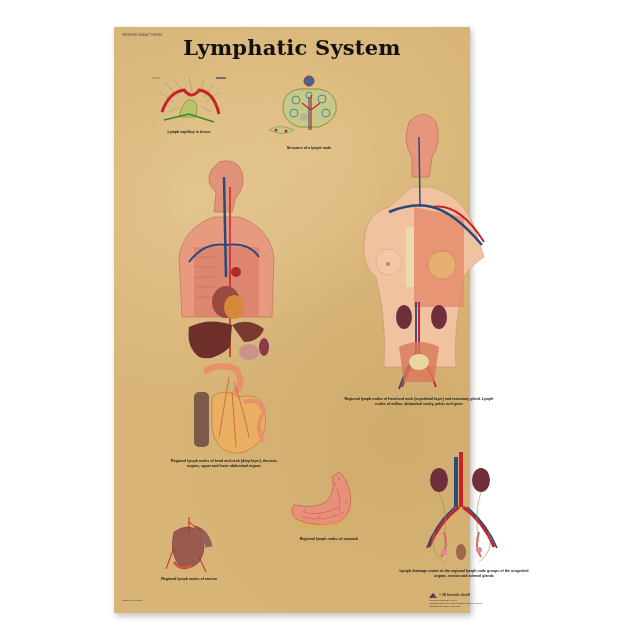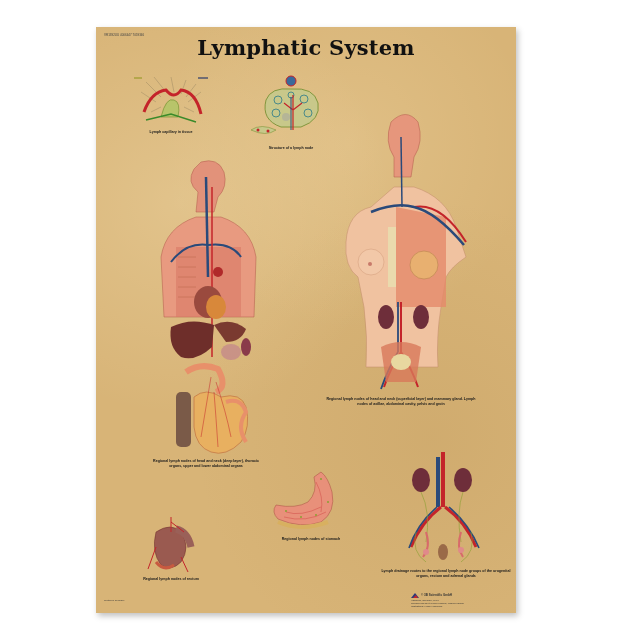--- a/index.html
+++ b/index.html
@@ -1,18 +1,18 @@
 <!DOCTYPE html>
 <html><head>
 <meta charset="utf-8">
 <style>
   html, body { margin:0; padding:0; background:#ffffff; }
   body { width:640px; height:640px; position:relative; overflow:hidden; font-family:"Liberation Sans", sans-serif; }
   .poster {
-    position:absolute; left:96px; top:27px; width:420px; height:586px;
+    position:absolute; left:114px; top:27px; width:356px; height:586px;
     background:#d8b477;
     background-image:
       radial-gradient(circle at 20% 30%, rgba(255,240,200,0.25), transparent 40%),
       radial-gradient(circle at 80% 70%, rgba(150,110,50,0.12), transparent 45%),
       radial-gradient(circle at 60% 20%, rgba(255,235,190,0.2), transparent 35%);
     box-shadow: 2px 3px 6px rgba(0,0,0,0.25);
   }
   .title {
     position:absolute; left:0; right:0; top:8px; text-align:center;
     font-family:"DejaVu Serif", serif; font-weight:bold; font-size:21px; color:#111;

